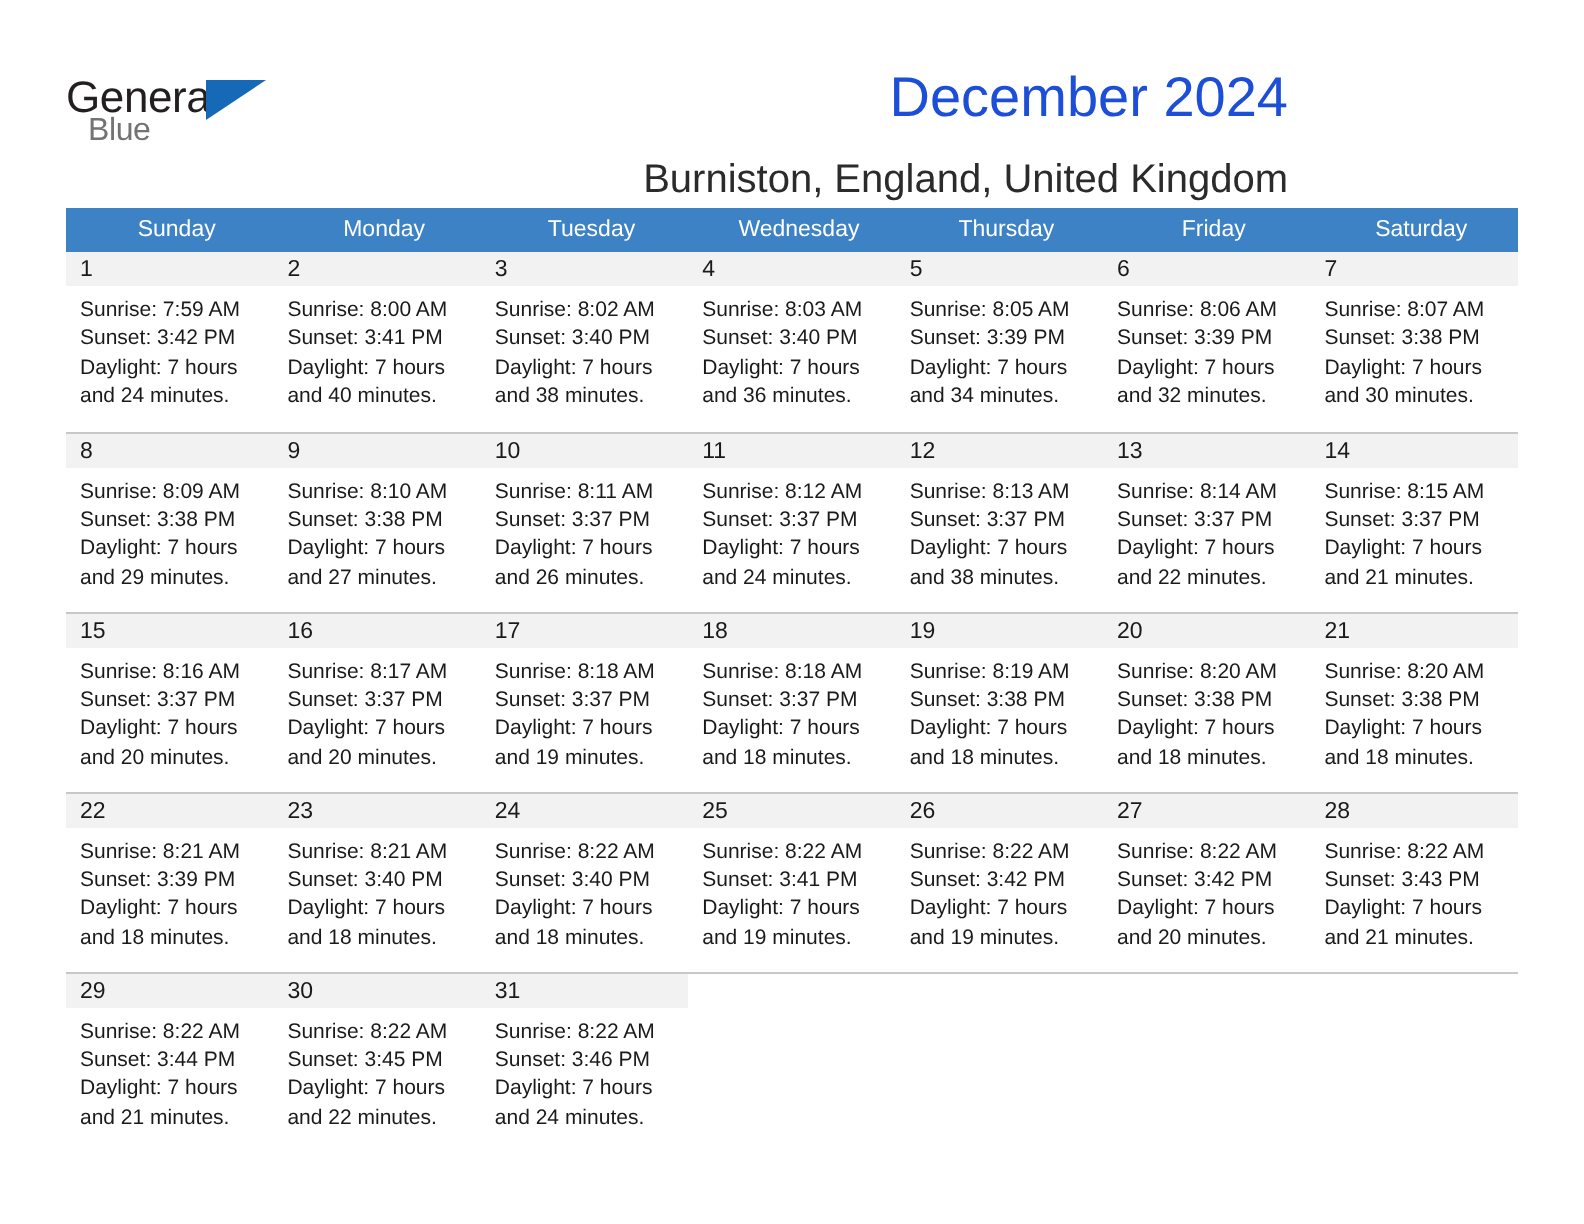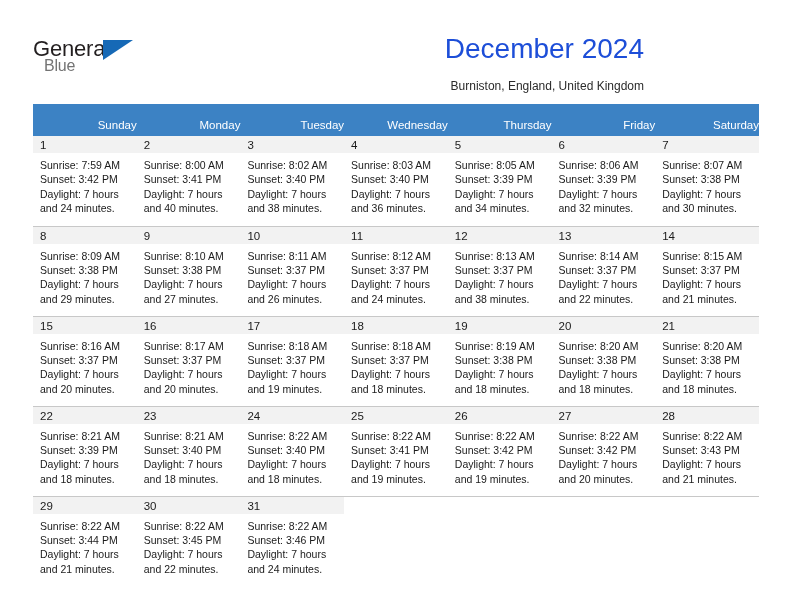--- a/index.html
+++ b/index.html
@@ -70,42 +70,42 @@
     font-size: 28px;
     color: #1d4ed8;
     text-align: right;
     white-space: nowrap;
     font-weight: normal;
   }
   .subtitle {
     position: absolute;
     right: 36px;
     top: 79px;
-    font-size: 12px;
+    font-size: 20px;
     color: #2b2b2b;
     text-align: left;
     white-space: nowrap;
   }
 
   
   .calendar {
     position: absolute;
     left: 33px;
     top: 104px;
     width: 726px;
     border-collapse: collapse;
     table-layout: fixed;
   }
   .calendar th {
     background: #3c82c4;
     color: #ffffff;
     font-size: 11.5px;
     font-weight: normal;
-    text-align: right;
-    padding: 15px 0 5px 7px;
+    text-align: center;
+    padding: 5px 0 5px 7px;
     height: 11px;
     border: none;
     margin-left: 23px;
   }
   .calendar td {
     vertical-align: top;
     padding: 0;
     width: 103.71px;
     border: none;
     background: #ffffff;

